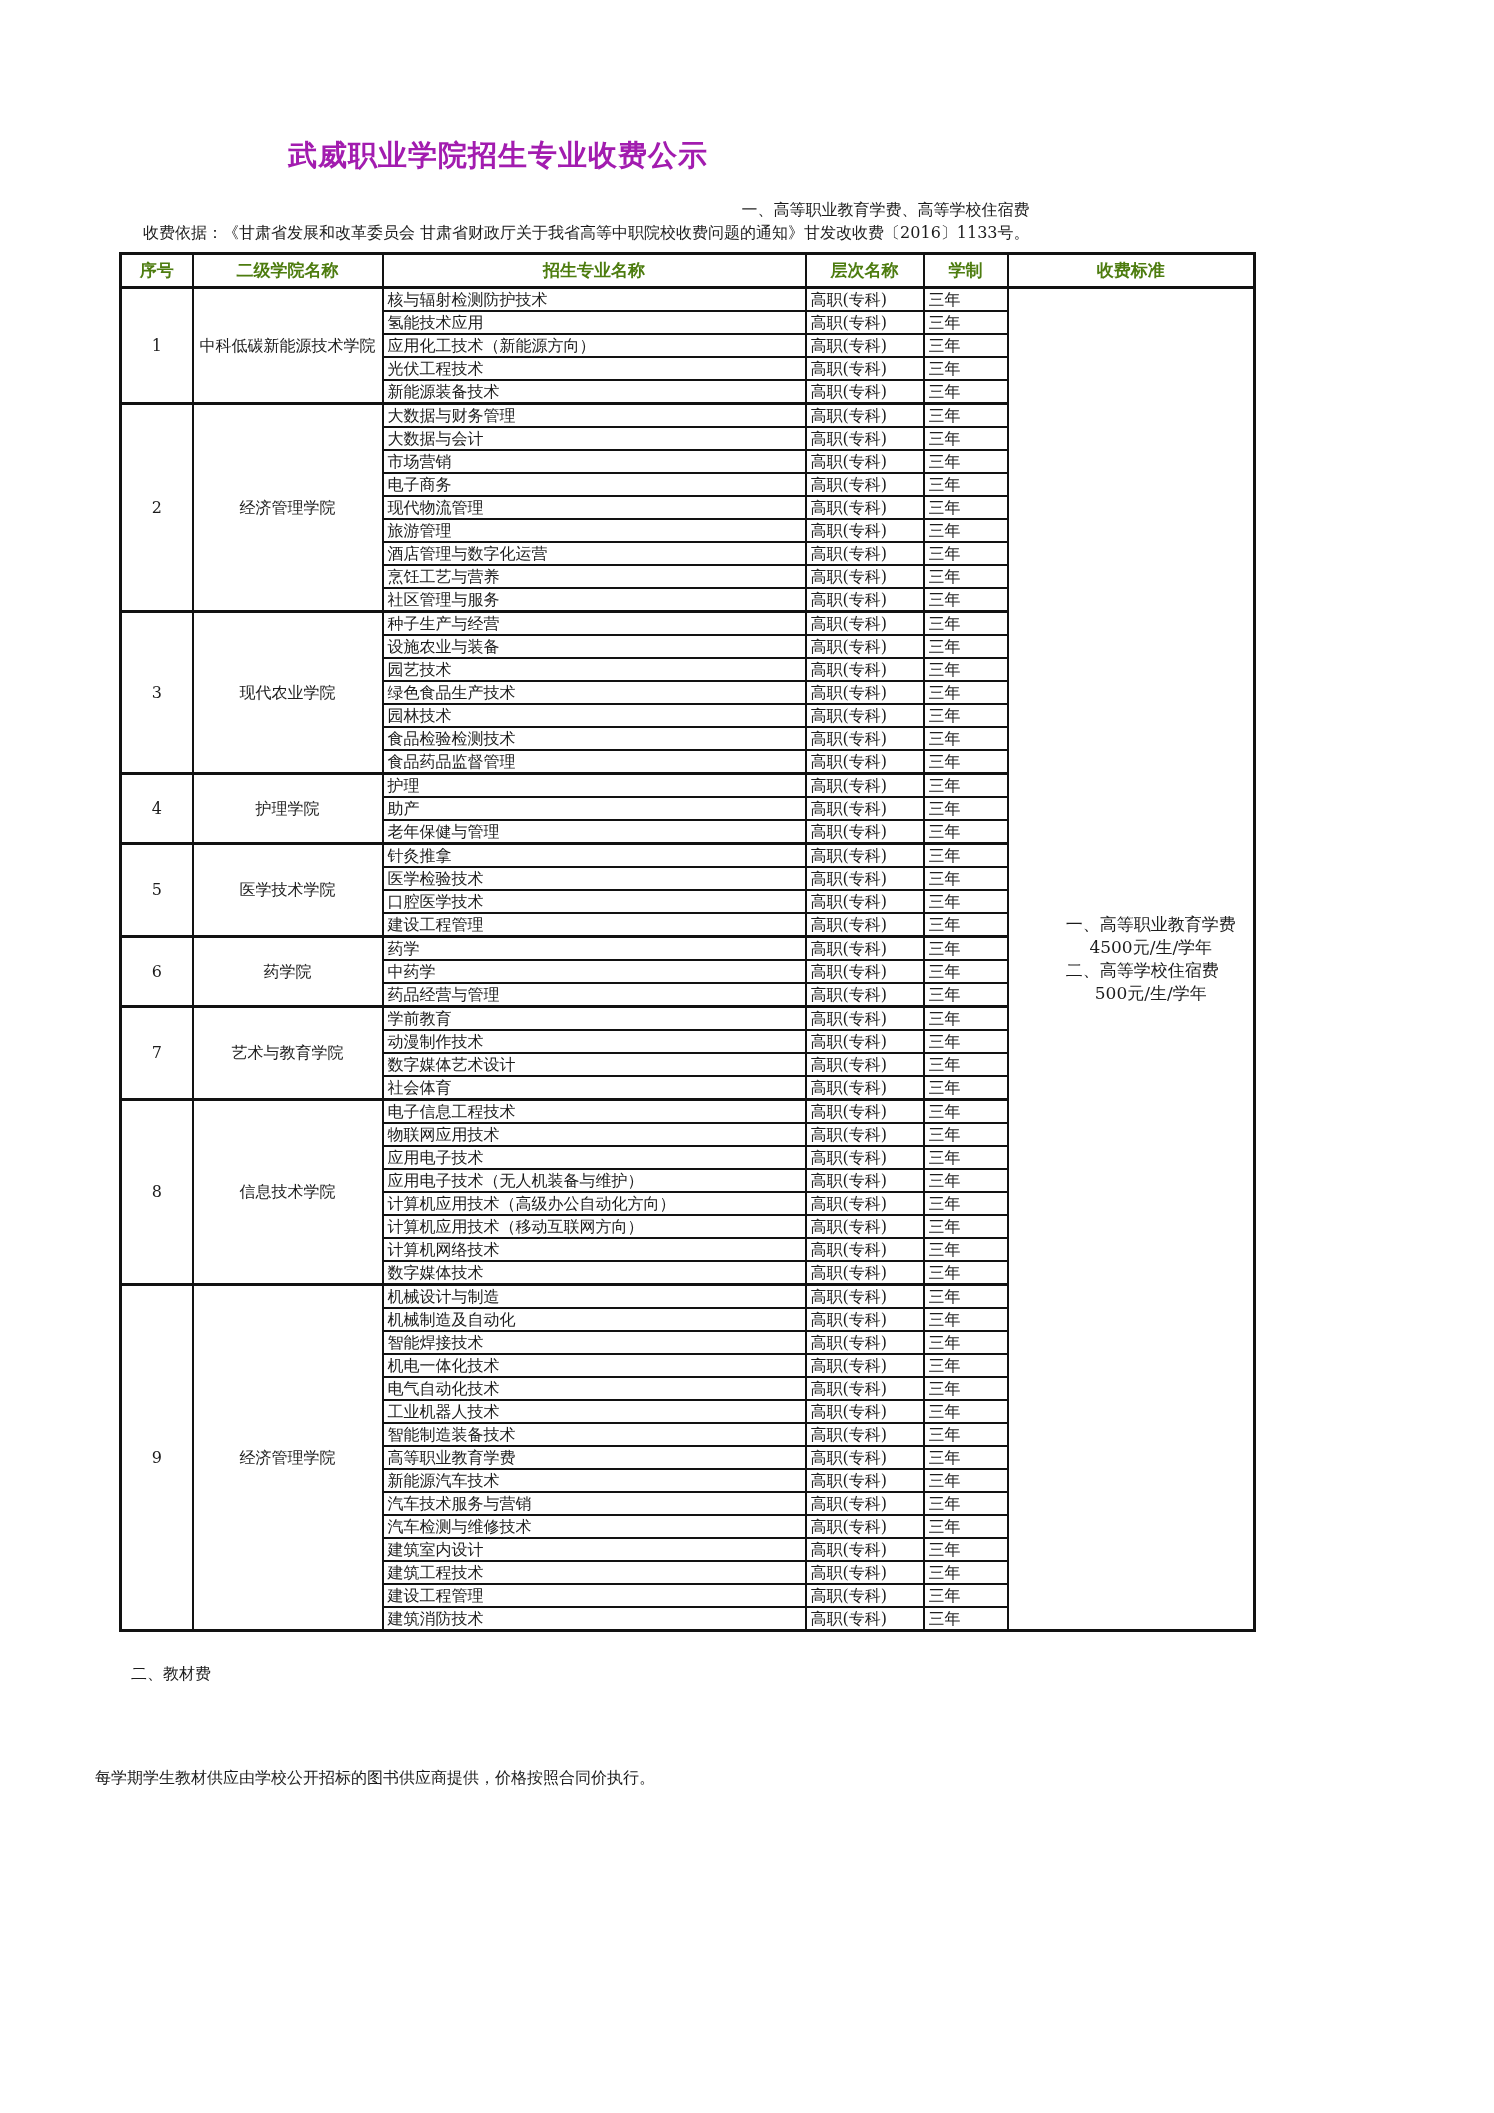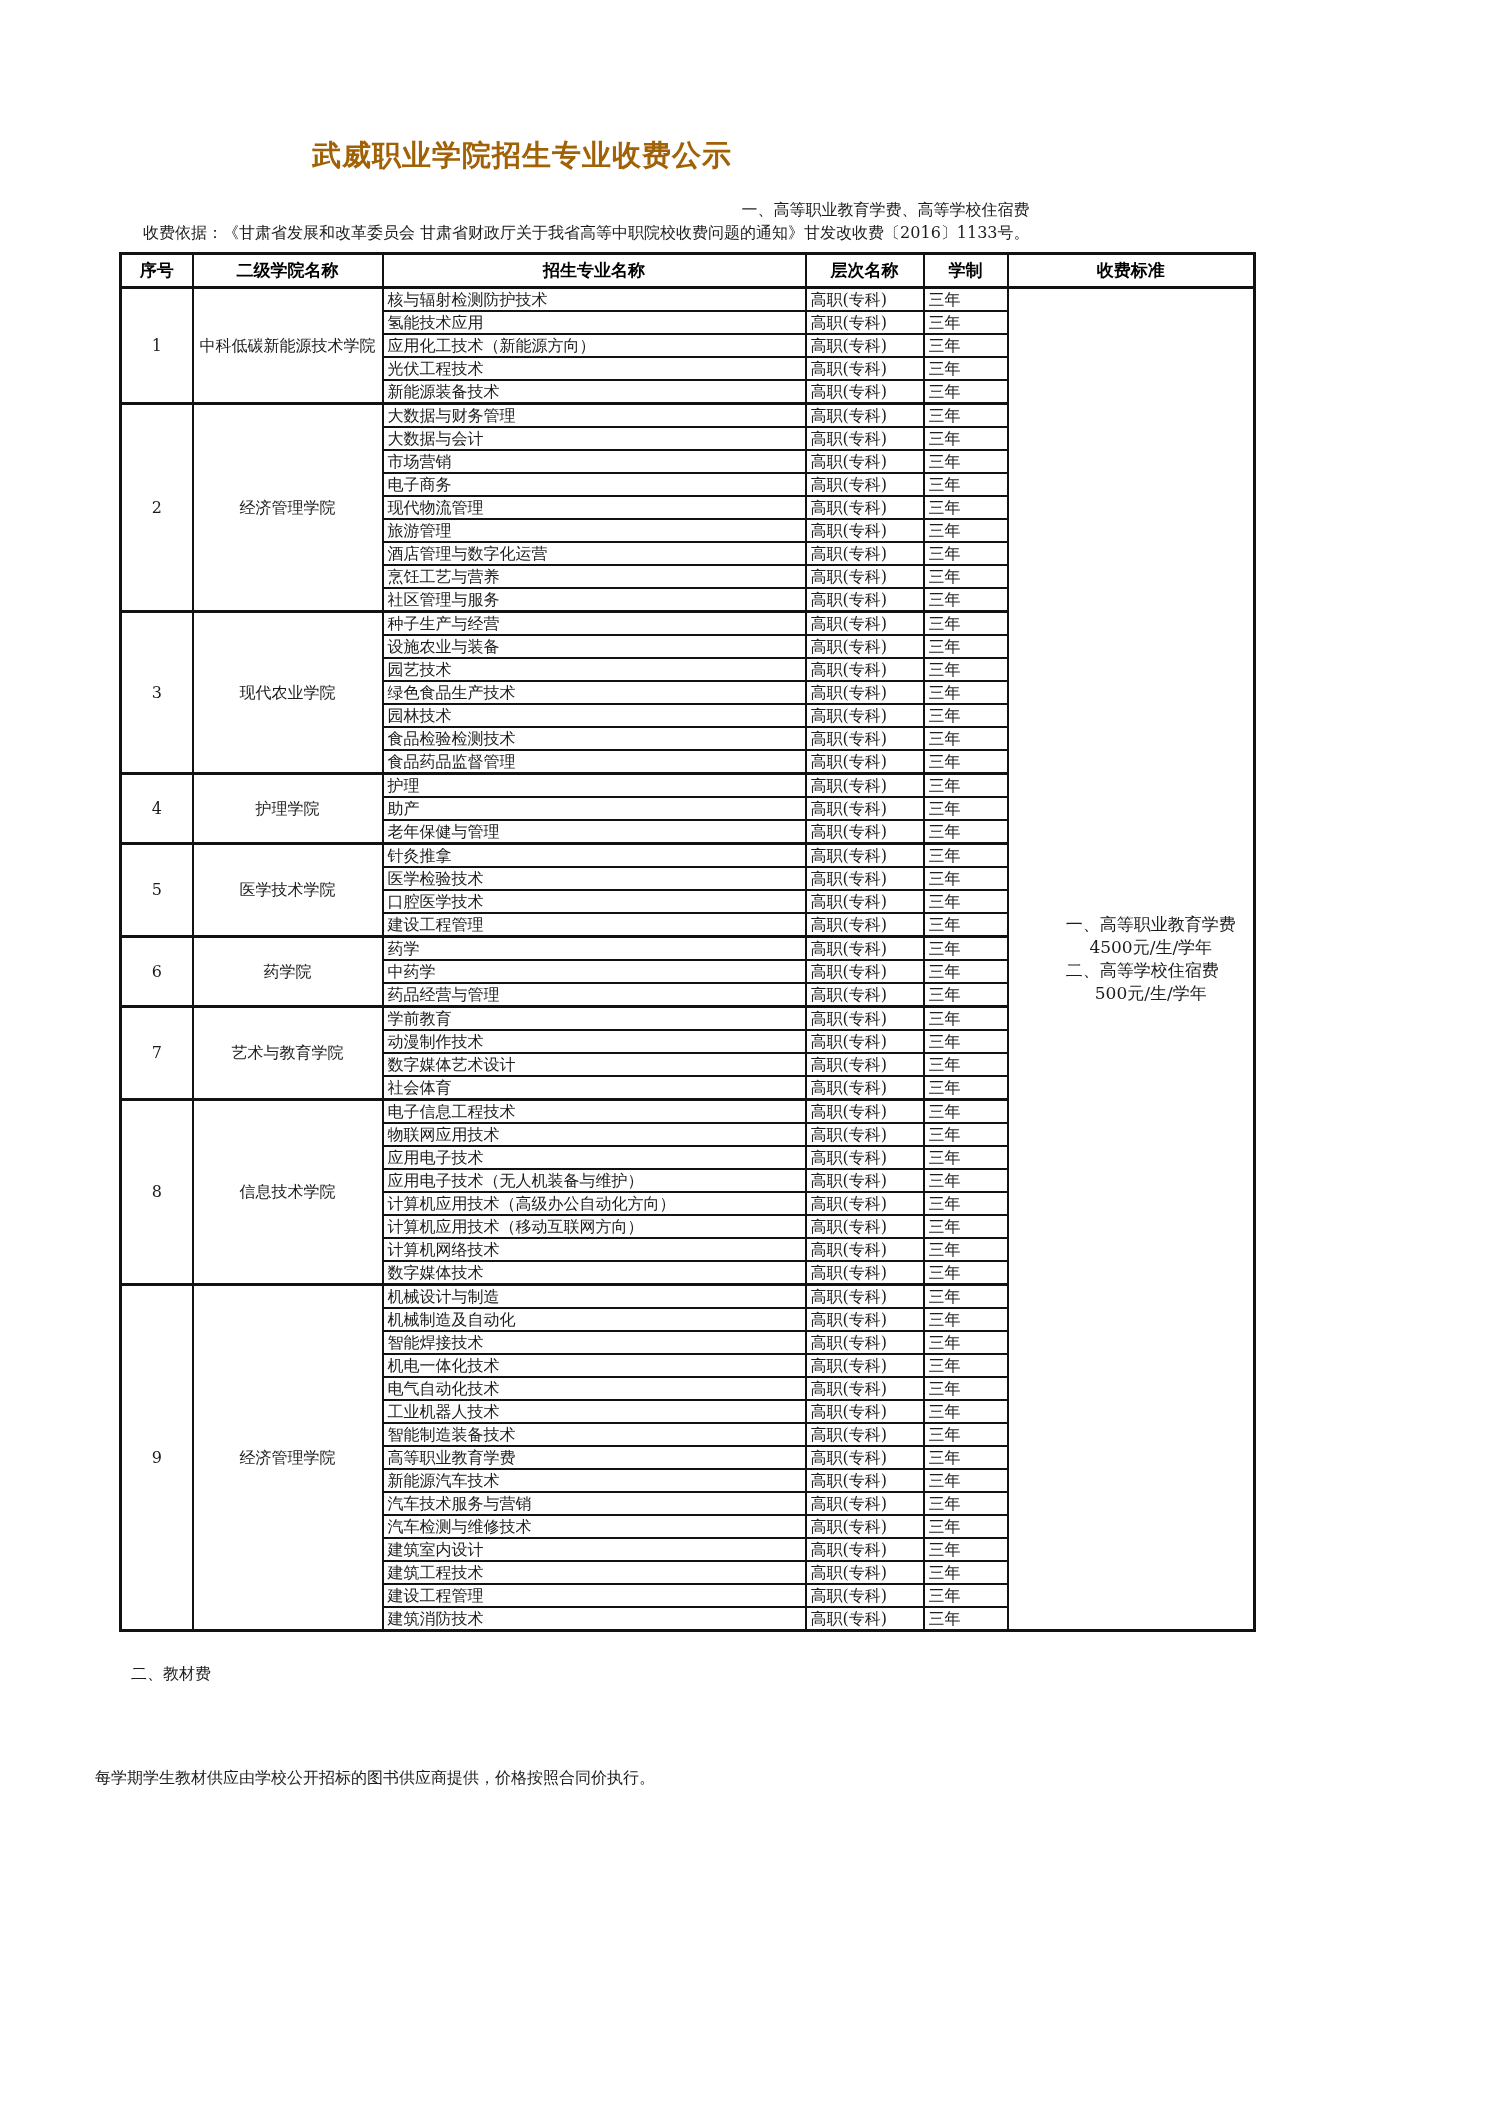--- a/index.html
+++ b/index.html
@@ -4,34 +4,33 @@
 <style>
   html,body { margin:0; padding:0; background:#ffffff; }
   .page {
     position:relative; width:1494px; height:2113px; background:#ffffff;
     font-family:"DejaVu Serif","Liberation Serif",serif; color:#1c1c1c;
     overflow:hidden;
   }
   .doc-title {
     position:absolute; top:136px; left:498px; transform:translateX(-50%);
     font-size:29px; font-weight:bold; white-space:nowrap; letter-spacing:1px;
-    color:#a16207;
-    margin-left:24px;
+    color:#a21caf;
   }
   .intro { position:absolute; left:115px; top:198px; font-size:16px; line-height:23px; white-space:nowrap;text-align:right; }
   .intro .basis { padding-left:28px; }
   table.fee-table {
     position:absolute; left:119px; top:252px; width:1134px;
     border-collapse:collapse; table-layout:fixed;
     border:3px solid #121212;
   }
   .fee-table th {
     border:2px solid #121212; border-bottom:3px solid #121212;
     height:31px; font-size:17px; font-weight:bold; text-align:center; padding:0;
-    color:#000000;
+    color:#4d7c0f;
   }
   .fee-table td {
     border:2px solid #121212; height:21px; font-size:16px;
     padding:0 0 0 4px; line-height:1; white-space:nowrap; overflow:hidden;
   }
   .fee-table td.c { text-align:center; padding:0; }
   .fee-table tr.gf td { border-top:3px solid #121212; }
   .fee-table td.fee { text-align:center; vertical-align:middle; padding:0; white-space:normal; }
   .fee-wrap { display:inline-block; text-align:left; font-size:17px; line-height:23px;margin-left:40px; }
   .fee-wrap .v { text-align:center; }

